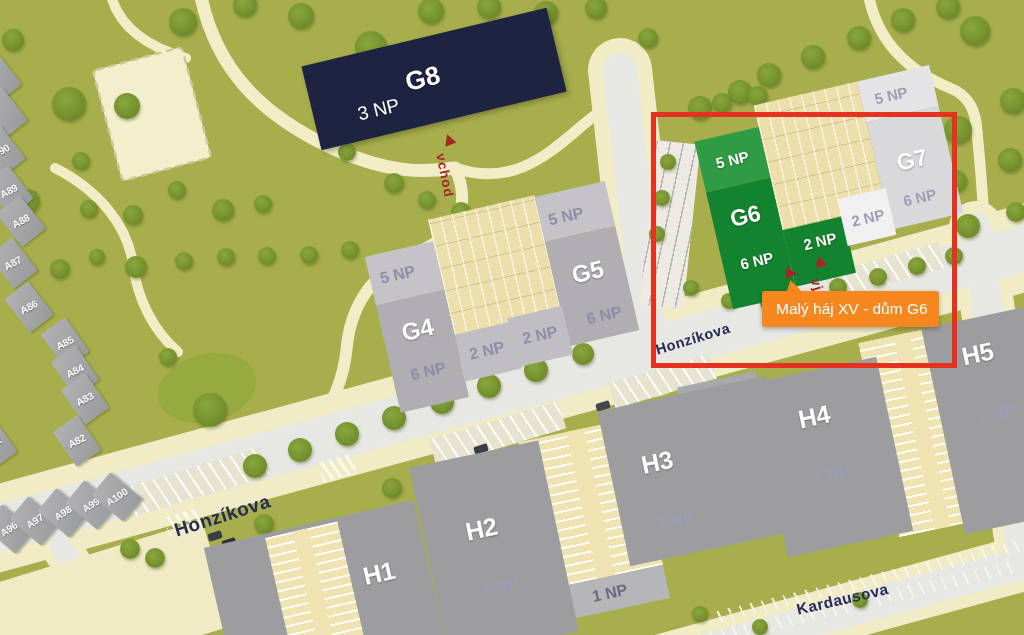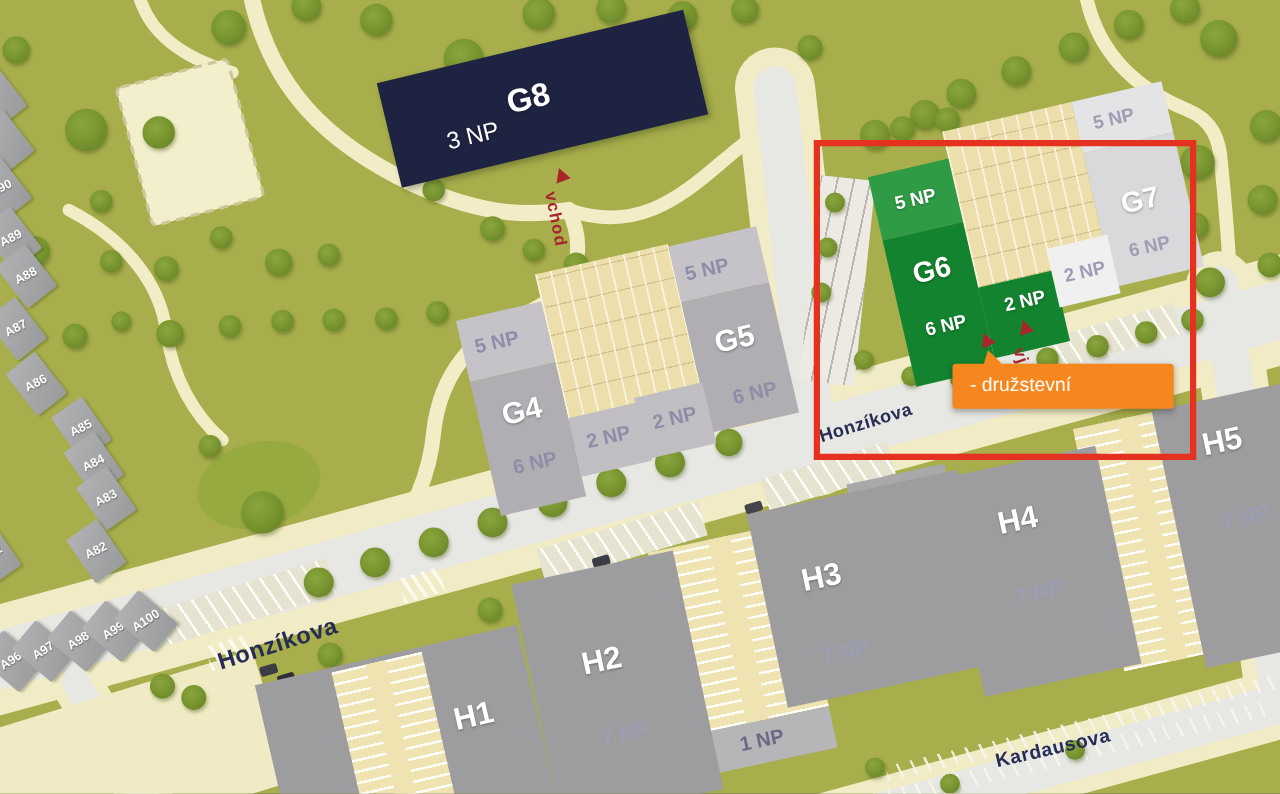--- a/index.html
+++ b/index.html
@@ -331,16 +331,16 @@
 
   <div class="street" style="left:175px;top:520px;font-size:19px;transform:rotate(-17.5deg);transform-origin:left center;">Honzíkova</div>
   <div class="street" style="left:656px;top:342px;font-size:14.5px;transform:rotate(-17deg);transform-origin:left center;">Honzíkova</div>
   <div class="street" style="left:797px;top:601px;font-size:15.5px;transform:rotate(-13deg);transform-origin:left center;">Kardausova</div>
 
   <div class="redbox" style="left:651px;top:112px;width:296px;height:246px;"></div>
 
 
   <div class="tip-orange" style="left:762px;top:291px;width:163px;">
     <span class="ptr"></span>
-    <div>- družstevní</div>
+    <div>Malý háj XV - dům G6</div>
   </div>
 
 </div>
 
 </body></html>

